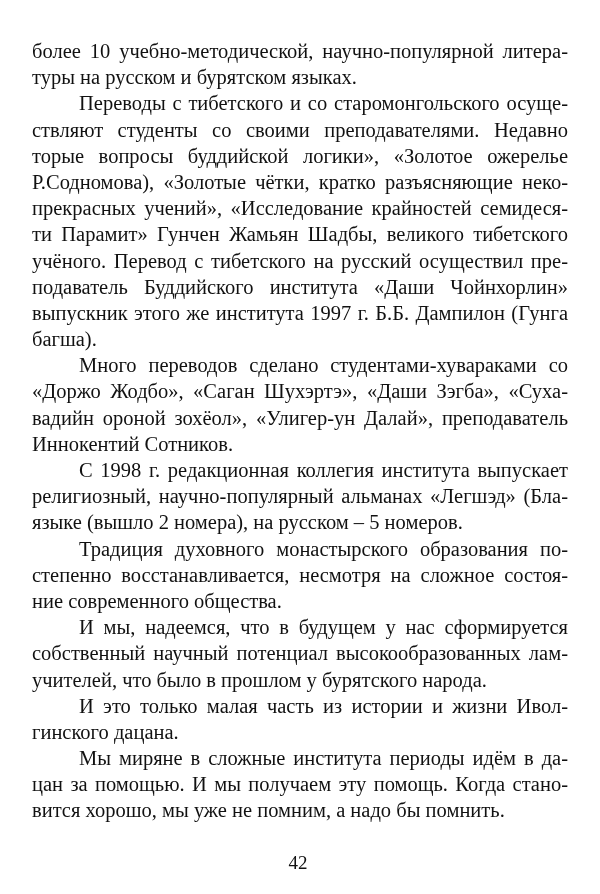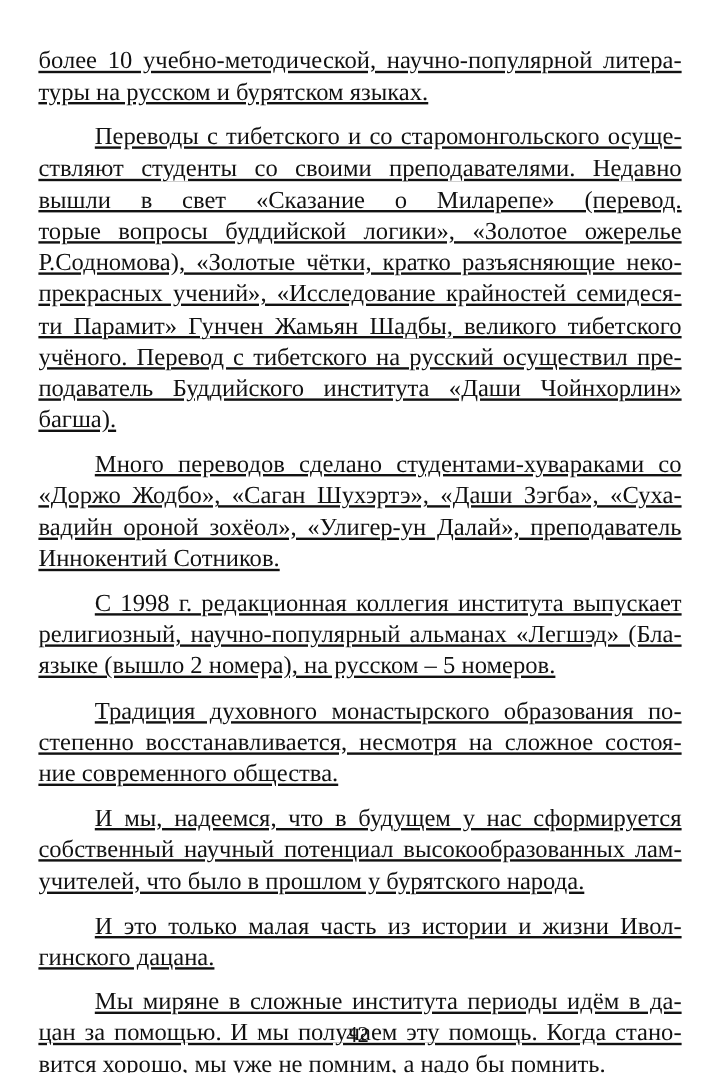--- a/index.html
+++ b/index.html
@@ -6,50 +6,49 @@
     body { width: 600px; height: 894px; position: relative; overflow: hidden; }
     .page {
       position: absolute; left: 32px; top: 38px; width: 536px;
       font-family: "Liberation Serif", serif;
       font-size: 20.5px; color: #111111;
     }
     .line {
       display: block; height: 26.2px; line-height: 26.2px;
       white-space: nowrap; text-align: justify; text-align-last: justify;
       overflow: visible;
-      text-decoration: underline;
     }
     .line.last { text-align-last: left; }
-    .line.indent { padding-left: 47px; margin-top: 11px; }
+    .line.indent { padding-left: 47px; }
     .pagenum {
       position: absolute; left: 0; width: 596px; top: 852px;
       text-align: center; font-family: "Liberation Serif", serif;
       font-size: 19px; color: #111111;
     }
   </style>
 </head>
 <body>
 
 <div class="page">
 
   <div>
     <span class="line">более 10 учебно-методической, научно-популярной литера-</span>
     <span class="line last">туры на русском и бурятском языках.</span>
   </div>
 
   <div>
     <span class="line indent">Переводы с тибетского и со старомонгольского осуще-</span>
     <span class="line">ствляют студенты со своими преподавателями. Недавно</span>
-    <span class="line">вышли в свет «Сказание о Миларепе» (перевод.</span>
     <span class="line">торые вопросы буддийской логики», «Золотое ожерелье</span>
     <span class="line">Р.Содномова), «Золотые чётки, кратко разъясняющие неко-</span>
     <span class="line">прекрасных учений», «Исследование крайностей семидеся-</span>
     <span class="line">ти Парамит» Гунчен Жамьян Шадбы, великого тибетского</span>
     <span class="line">учёного. Перевод с тибетского на русский осуществил пре-</span>
     <span class="line">подаватель Буддийского института «Даши Чойнхорлин»</span>
+    <span class="line">выпускник этого же института 1997 г. Б.Б. Дампилон (Гунга</span>
     <span class="line last">багша).</span>
   </div>
 
   <div>
     <span class="line indent">Много переводов сделано студентами-хувараками со</span>
     <span class="line">«Доржо Жодбо», «Саган Шухэртэ», «Даши Зэгба», «Суха-</span>
     <span class="line">вадийн ороной зохёол», «Улигер-ун Далай», преподаватель</span>
     <span class="line last">Иннокентий Сотников.</span>
   </div>
 

